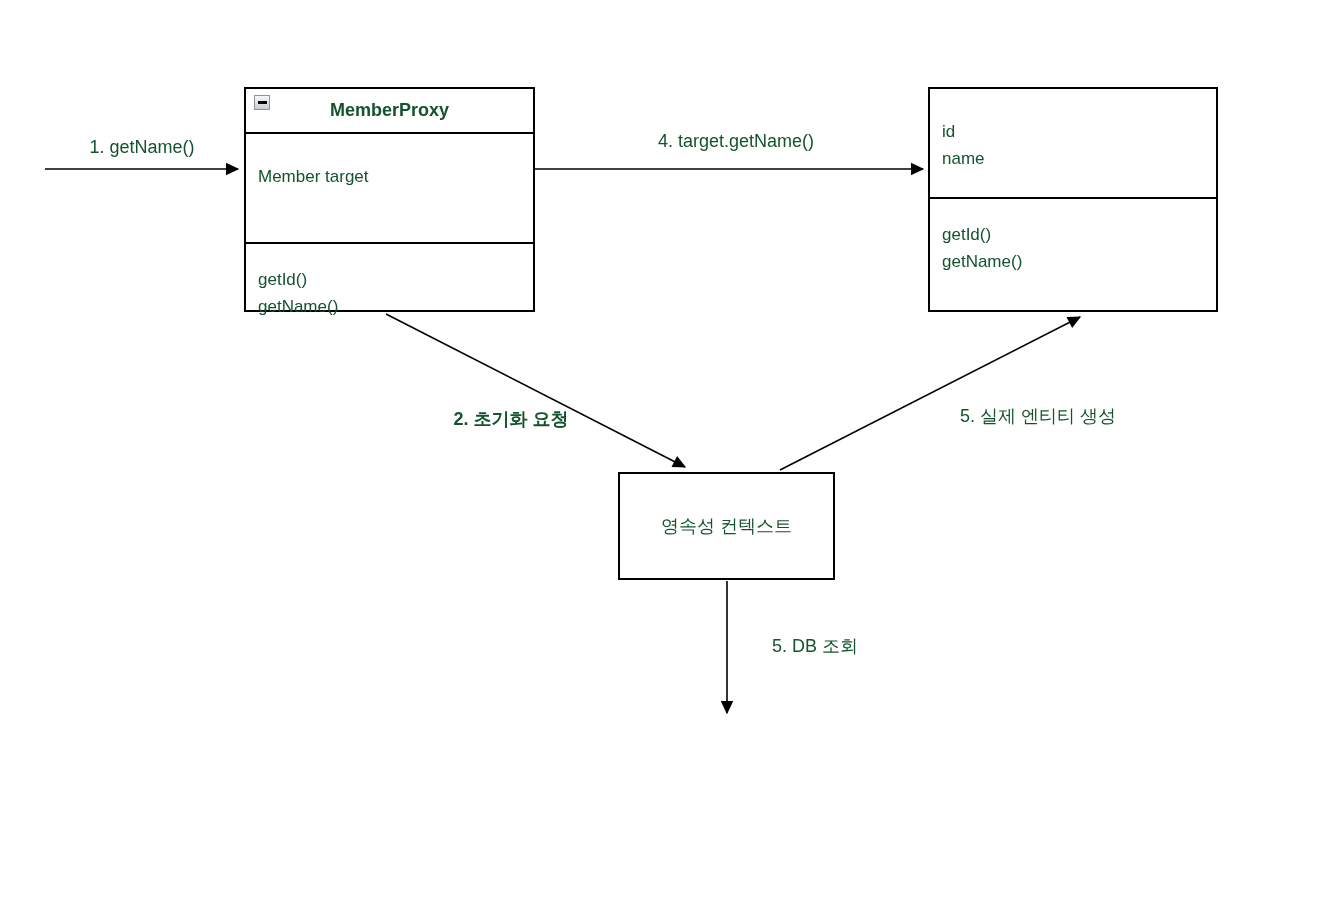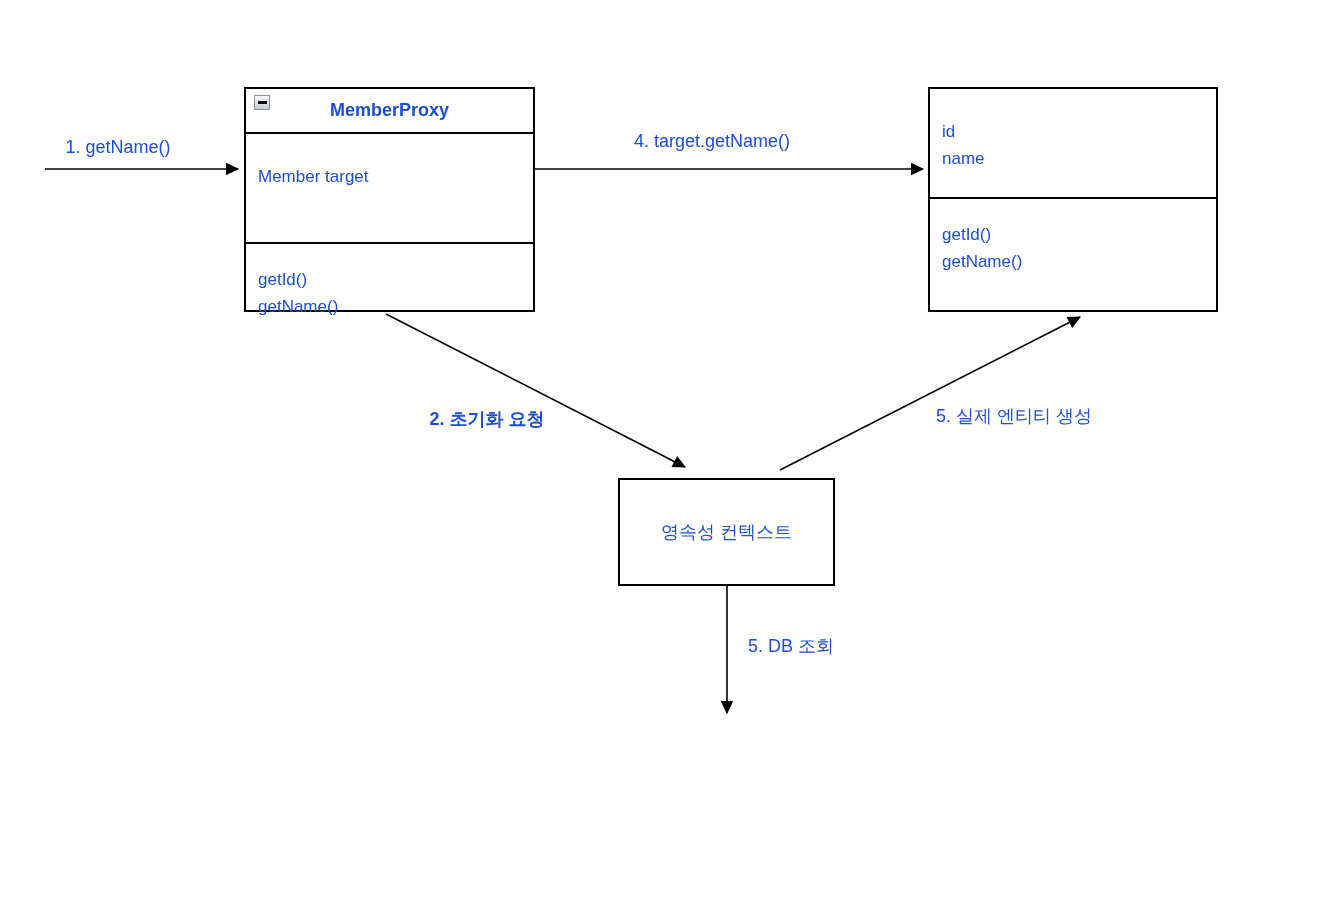--- a/index.html
+++ b/index.html
@@ -2,21 +2,21 @@
 <html><head>
 <meta charset="utf-8">
 <style>
   html, body { margin: 0; padding: 0; background: #ffffff; }
   .canvas {
     position: relative;
     width: 1322px;
     height: 723px;
     background: #ffffff;
     font-family: "Liberation Sans", sans-serif;
-    color: #1d4ed8;
+    color: #14532d;
     overflow: hidden;
   }
   .edges-svg { position: absolute; left: 0; top: 0; width: 1322px; height: 912px; }
 
   
   .class-box {
     position: absolute;
     background: #ffffff;
     border: 2px solid #000000;
     box-sizing: border-box;
@@ -58,29 +58,29 @@
   
   .plain-box {
     position: absolute;
     border: 2px solid #000000;
     background: #ffffff;
     box-sizing: border-box;
     display: flex;
     align-items: center;
     justify-content: center;
     font-size: 18px;
-    margin-top: 6px;
   }
 
   
   .edge-label {
     position: absolute;
     transform: translateX(-50%);
     font-size: 18px;
     white-space: nowrap;
+    margin-left: 24px;
   }
   .db-label {
     position: absolute;
     transform: translate(-50%, -50%);
     font-size: 18px;
     margin-left: 32px;
   }
 </style>
 </head>
 <body>

